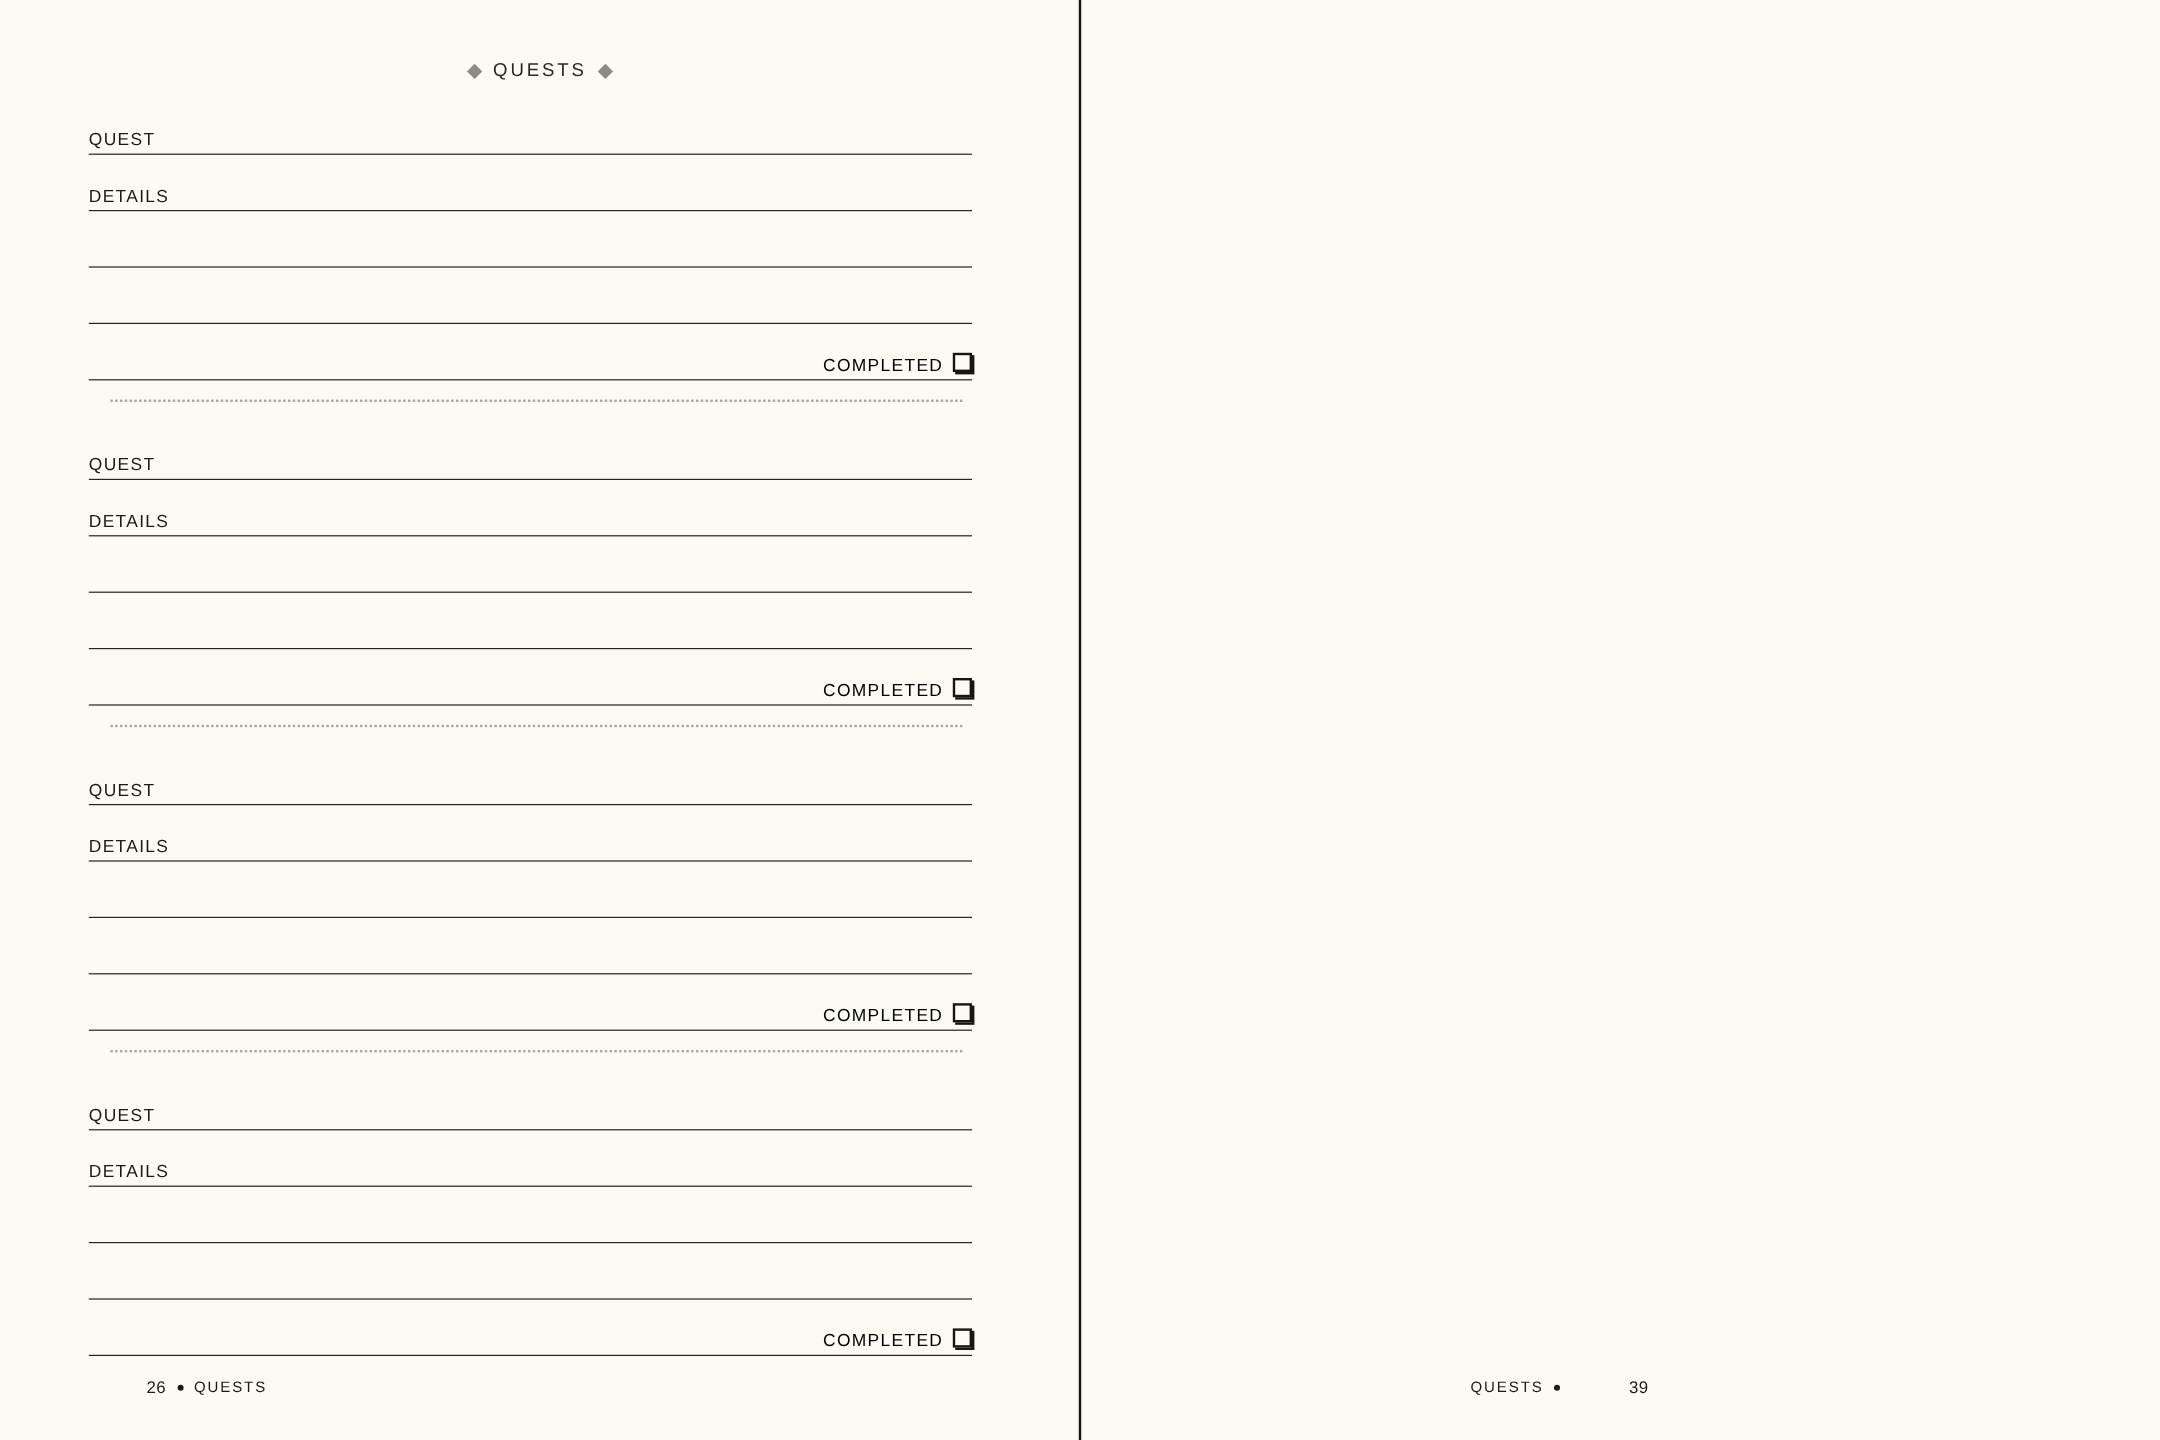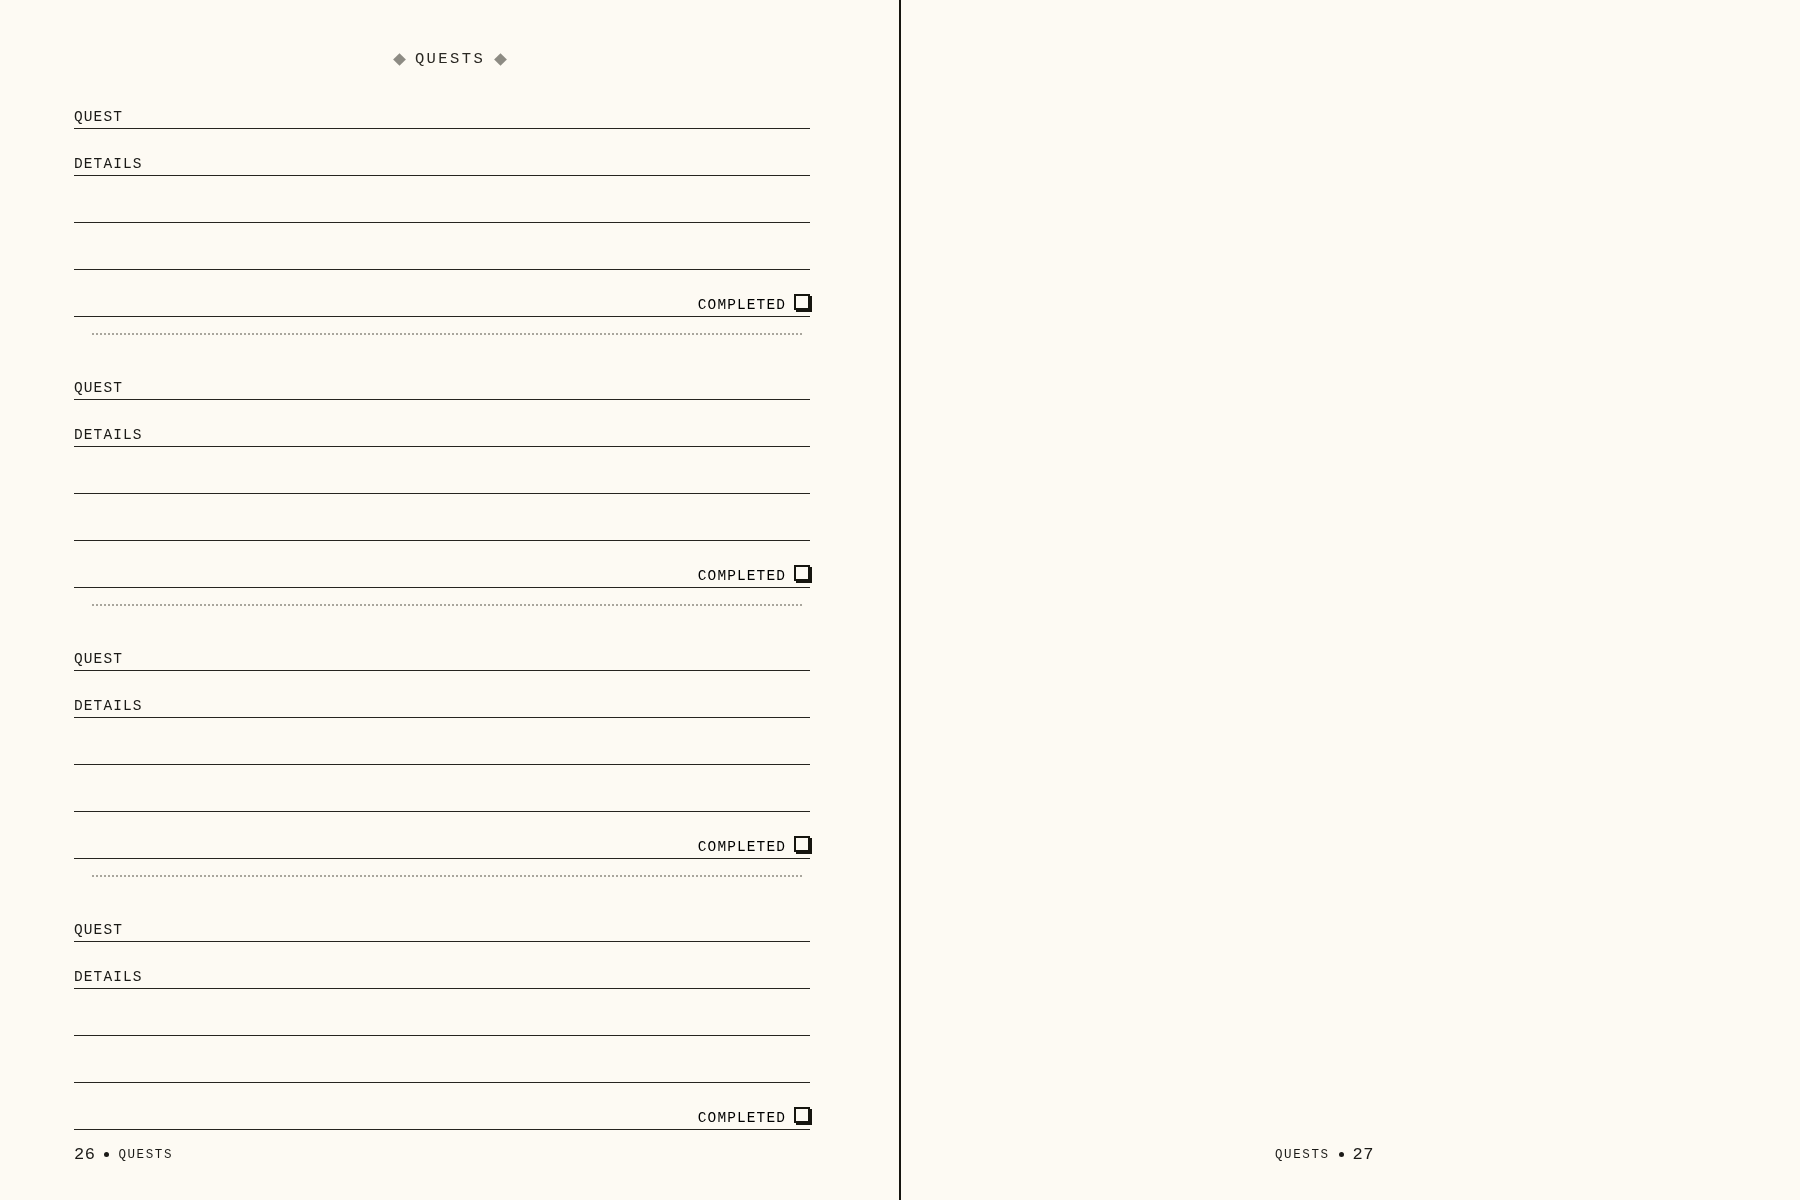--- a/index.html
+++ b/index.html
@@ -30,21 +30,20 @@
     width: 2px;
     height: 1200px;
     background: #16150f;
   }
 
   .page {
     position: relative;
     width: 724px;
     height: 1200px;
     box-sizing: border-box;
-    font-family: Liberation Mono, monospace;
   }
 
   .page-left {
     padding: 0 116px 0 74px;
   }
   .page-right {
     padding: 0 74px 0 116px;
   }
 
   
@@ -171,22 +170,23 @@
     font-size: 12.5px;
     letter-spacing: 1.4px;
     color: #1b1a17;
     display: flex;
     align-items: center;
     gap: 9px;
   }
   .footer-left { left: 74px; }
   .footer-right { right: 74px; }
   .footer .num {
-    font-size: 17px;
+    font-size: 14px;
     letter-spacing: 0.5px;
+    margin-left: 48px;
   }
   .footer .dot {
     display: inline-block;
     width: 5px;
     height: 5px;
     border-radius: 50%;
     background: #1b1a17;
   }
   .footer .word {
     font-size: 12.5px;
@@ -322,17 +322,17 @@
     </div>
   </div>
 
   <div class="gutter"></div>
 
   <div class="page page-right">
 
     <div class="footer footer-right">
       <span class="word">QUESTS</span>
       <span class="dot"></span>
-      <span class="num">27</span>
+      <span class="num">39</span>
     </div>
   </div>
 
 </div>
 
 </body></html>

